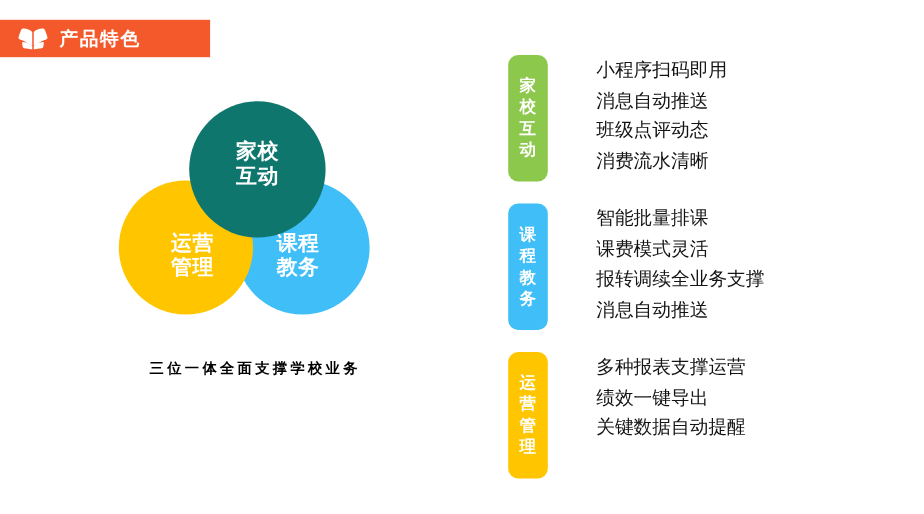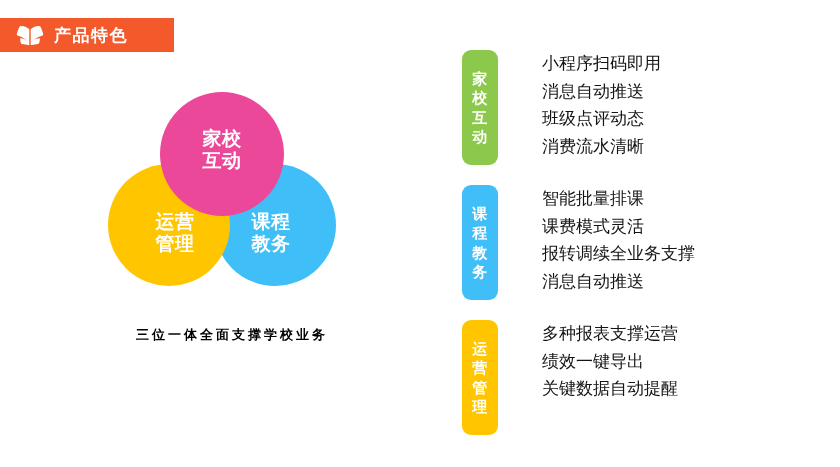--- a/index.html
+++ b/index.html
@@ -14,21 +14,21 @@
     overflow: hidden;
     position: relative;
   }
 
   
   .header-badge {
     position: absolute;
     left: 0;
     top: 18px;
     height: 34px;
-    width: 174px;
+    width: 191px;
     background: #f4592c;
     display: flex;
     align-items: center;
     padding-left: 16px;
     box-sizing: border-box;
   }
   .book-icon {
     width: 28px;
     height: 20px;
     flex: 0 0 auto;
@@ -62,23 +62,23 @@
     color: #ffffff;
     font-weight: bold;
     font-size: 19px;
     line-height: 1.18;
     text-align: center;
     letter-spacing: 0.5px;
   }
   .circle-green {
     width: 124px;
     height: 124px;
-    left: 52px;
+    left: 64px;
     top: 0;
-    background: #ec4899;
+    background: #0f766e;
     z-index: 3;
   }
   .circle-yellow {
     width: 122px;
     height: 122px;
     left: 0;
     top: 72px;
     background: #ffc600;
     z-index: 2;
   }

